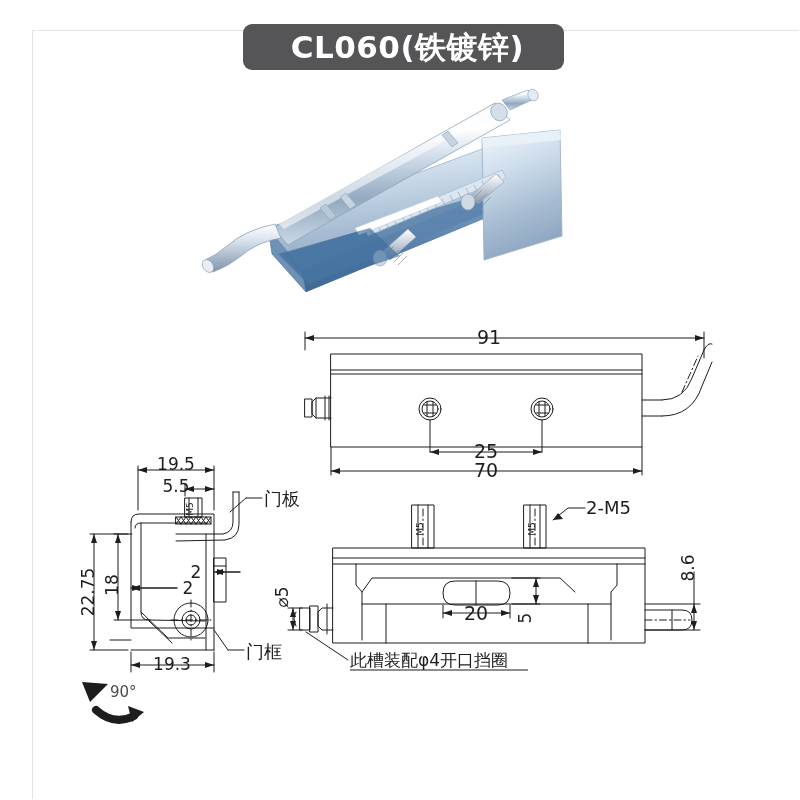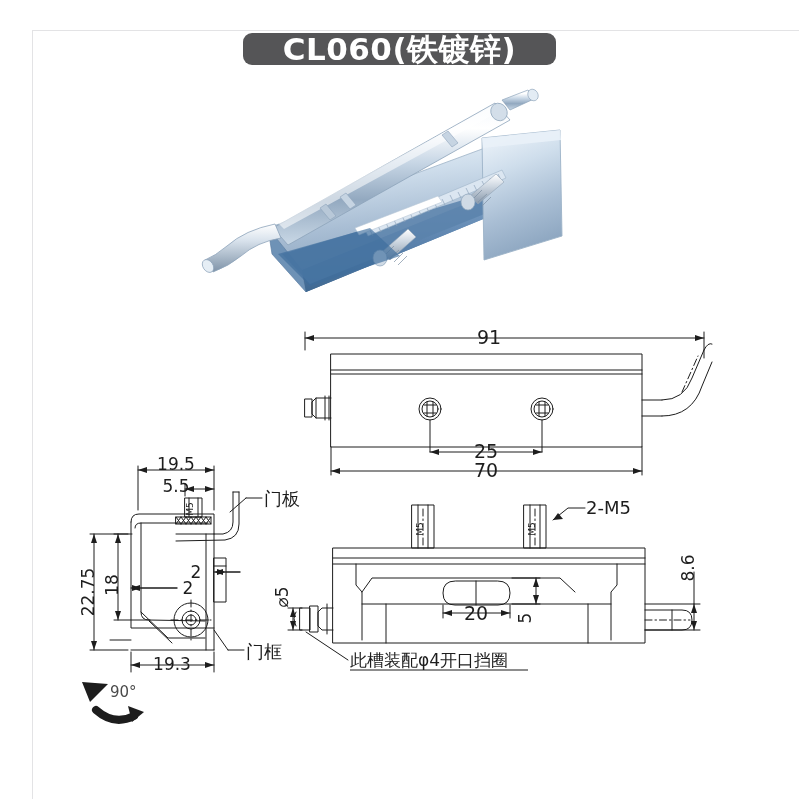--- a/index.html
+++ b/index.html
@@ -4,23 +4,23 @@
 <style>
   html,body{margin:0;padding:0;background:#ffffff;}
   body{width:800px;height:800px;font-family:"Liberation Sans",sans-serif;color:#1a1a1a;overflow:hidden;}
   #page{position:relative;width:800px;height:800px;background:#fff;}
 
   
   .page-frame{position:absolute;left:32px;top:30px;width:766px;height:768px;border-left:1px solid #e3e3e5;border-top:1px solid #e3e3e5;pointer-events:none;}
 
   
   .title-pill{
-    position:absolute;left:243px;top:33px;width:313px;height:32px;
+    position:absolute;left:243px;top:24px;width:313px;height:46px;
     background:#555557;border-radius:9px;
-    display:flex;align-items:center;justify-content:center;
+    display:flex;align-items:center;justify-content:center;padding-left:8px;
   }
   .title-pill .txt{
     color:#ffffff;font-size:31px;font-weight:700;letter-spacing:.5px;
     font-family:"DejaVu Sans","Liberation Sans",sans-serif;line-height:1;
   }
 
   
   .photo{position:absolute;left:150px;top:78px;width:430px;height:235px;}
   .photo svg{display:block;}
 

